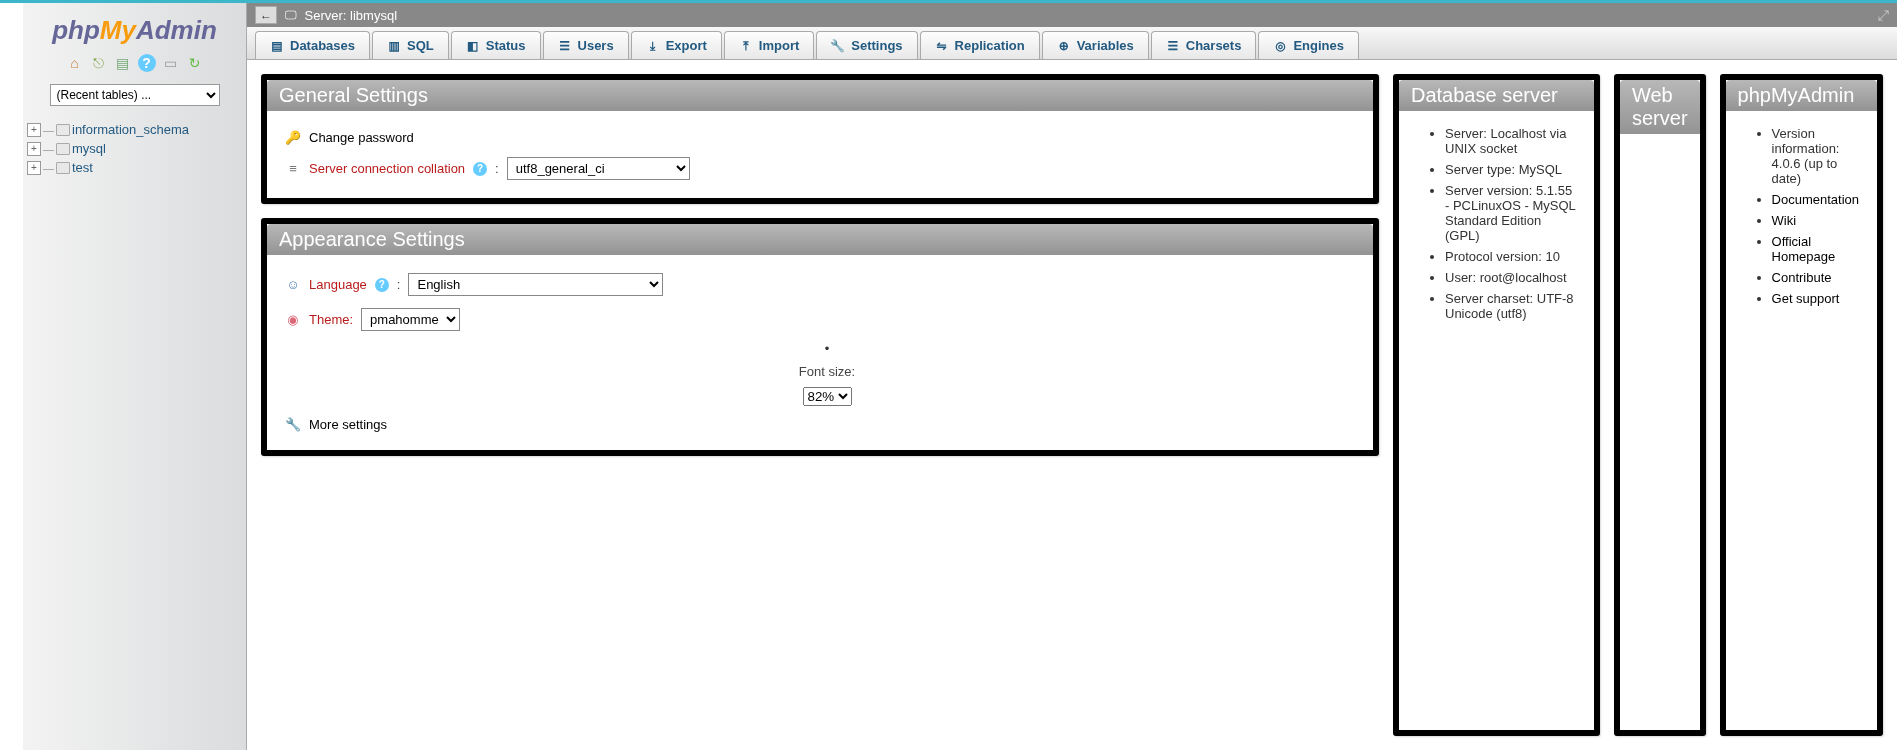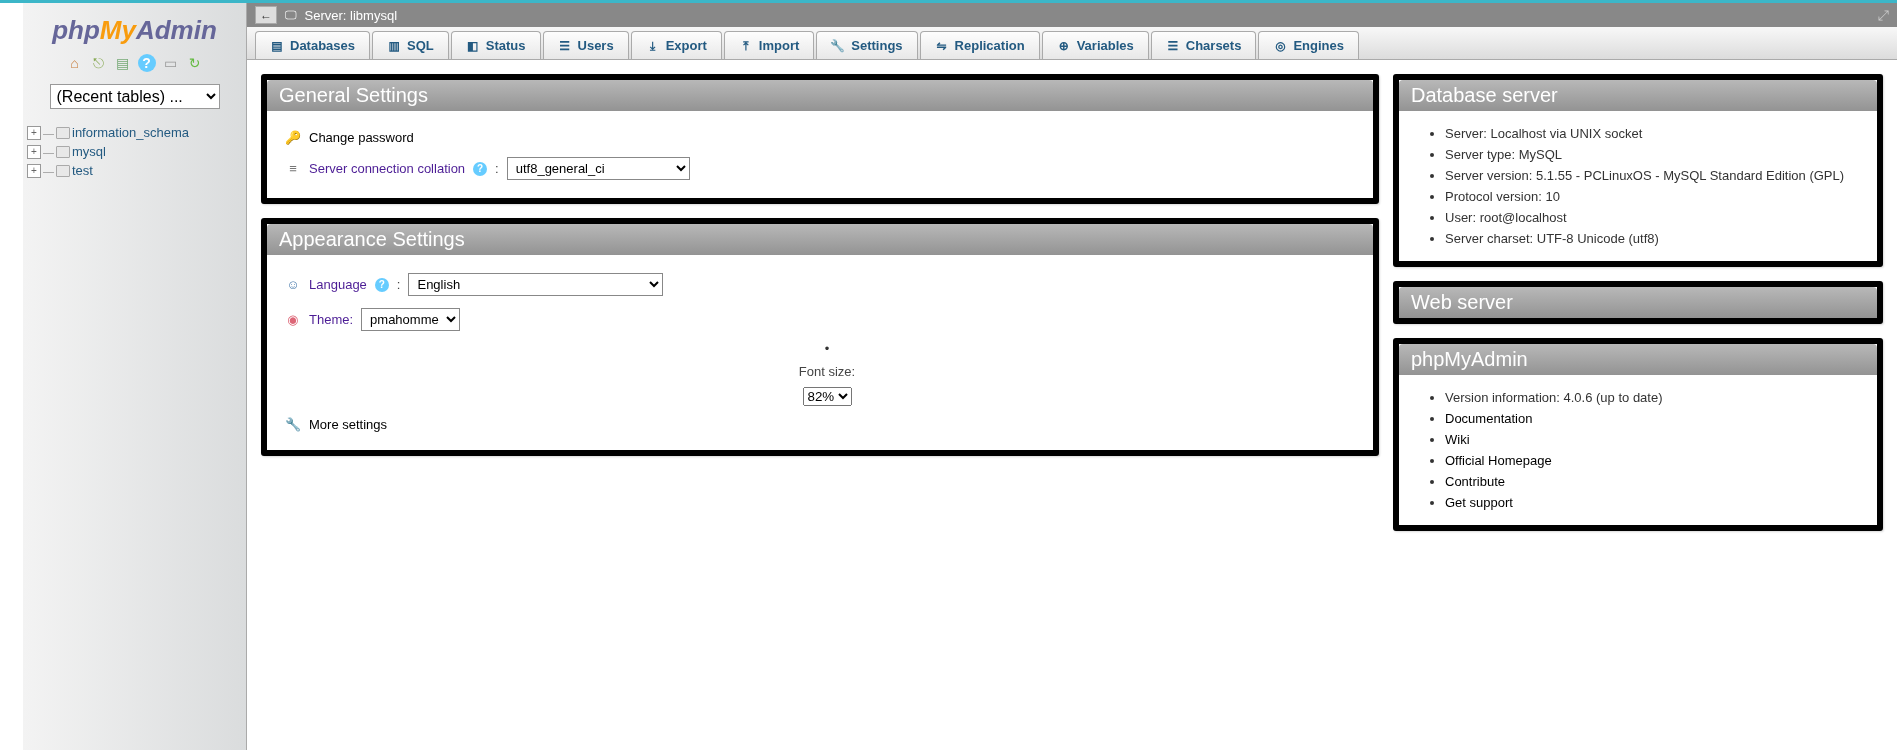--- a/index.html
+++ b/index.html
@@ -6,44 +6,44 @@
 body { font-family: sans-serif; font-size: 13px; color: #444; background: #fff; }
 .top-bar { background: #3cb6c8; height: 3px; }
 .container { display: flex; height: 747px; margin-left: 23px; }
 .sidebar { width: 224px; background: linear-gradient(to right, #f3f3f3, #dadcdd); border-right: 1px solid #aaa; text-align: center; padding-top: 8px; }
 .logo { font-family: sans-serif; font-size: 26px; font-weight: bold; font-style: italic; margin: 4px 0 8px; }
 .logo .php { color: #666699; }
 .logo .my { color: #f89c0e; }
 .logo .admin { color: #666699; }
 .sidebar-icons { display: flex; justify-content: center; gap: 6px; margin: 6px 0; }
 .sidebar-icons span { width: 18px; height: 18px; display: inline-flex; align-items: center; justify-content: center; font-size: 14px; cursor: pointer; }
-.recent-select { width: 170px; margin: 6px auto; font-size: 16px; padding: 2px; background: #fff; border: 1px solid #999; }
+.recent-select { width: 170px; margin: 6px auto; font-size: 12px; padding: 2px; background: #fff; border: 1px solid #999; }
 .db-tree { text-align: left; padding: 8px 4px; }
 .db-tree-item { display: flex; align-items: center; gap: 2px; padding: 2px 0; }
 .tree-expand { width: 14px; height: 14px; border: 1px solid #999; background: #fff; display: inline-flex; align-items: center; justify-content: center; font-size: 10px; cursor: pointer; color: #666; }
 .tree-line { color: #999; font-size: 11px; }
 .tree-db-icon { width: 14px; height: 12px; background: #e8e8e8; border: 1px solid #aaa; border-radius: 1px; }
 .db-tree-item a { color: #235a81; text-decoration: none; cursor: pointer; }
 .main { flex: 1; display: flex; flex-direction: column; }
 .breadcrumb-bar { background: #888; color: #fff; padding: 3px 8px; display: flex; align-items: center; gap: 8px; font-size: 13px; }
 .back-btn { background: #ddd; border: 1px solid #aaa; width: 22px; height: 18px; display: flex; align-items: center; justify-content: center; cursor: pointer; color: #333; font-size: 12px; }
 .breadcrumb-bar .srv-icon { font-size: 12px; }
 .collapse-btn { margin-left: auto; color: #ccc; cursor: pointer; font-size: 14px; }
 .tab-bar { background: linear-gradient(#f8f8f8, #dcdcdc); border-bottom: 1px solid #aaa; display: flex; padding: 4px 8px 0; gap: 0; }
 .tab { display: flex; align-items: center; gap: 6px; padding: 6px 14px; border: 1px solid #aaa; border-bottom: none; background: linear-gradient(#fdfdfd, #e8e8e8); border-radius: 4px 4px 0 0; margin-right: 2px; cursor: pointer; color: #235a81; font-weight: bold; font-size: 13px; }
 .tab-icon { width: 14px; height: 14px; display: inline-flex; align-items: center; justify-content: center; font-size: 12px; }
 .content { flex: 1; display: flex; gap: 14px; padding: 14px; overflow: auto; background: #fff; }
 .col-left { flex: 1; display: flex; flex-direction: column; gap: 14px; }
-.col-right { width: 490px; display: flex; flex-direction: column; gap: 14px; }
+.col-right { width: 490px; display: flex; gap: 14px; }
 .panel { border: 6px solid #000000; border-radius: 3px; background: #fff; box-shadow: 1px 1px 2px rgba(0,0,0,0.15); }
 .panel h2 { background: linear-gradient(#b8b8b8, #939393); color: #fff; font-size: 20px; font-weight: normal; padding: 4px 12px; border-radius: 4px 4px 0 0; }
 .panel-body { padding: 12px 18px; }
 .form-row { display: flex; align-items: center; gap: 8px; padding: 6px 0; }
 .form-row .row-icon { width: 16px; height: 16px; display: inline-flex; align-items: center; justify-content: center; font-size: 13px; }
-.form-row label { color: #4c1d95; }
+.form-row label { color: #b91c1c; }
 .help-icon { width: 14px; height: 14px; border-radius: 50%; background: #6cf; color: #fff; display: inline-flex; align-items: center; justify-content: center; font-size: 10px; font-weight: bold; cursor: pointer; }
 .form-row select { border: 1px solid #888; background: #fff; padding: 2px 4px; font-size: 13px; }
 .link { color: #000000; text-decoration: none; cursor: pointer; }
 .info-list { list-style: disc; padding-left: 28px; }
 .info-list li { padding: 3px 0; color: #333; }
 .bullet-row { display: flex; align-items: center; gap: 8px; padding: 4px 0 4px 14px; flex-direction: column; }
 .bullet-row::before { content: "•"; color: #333; }
 </style>
 </head>
 <body>

